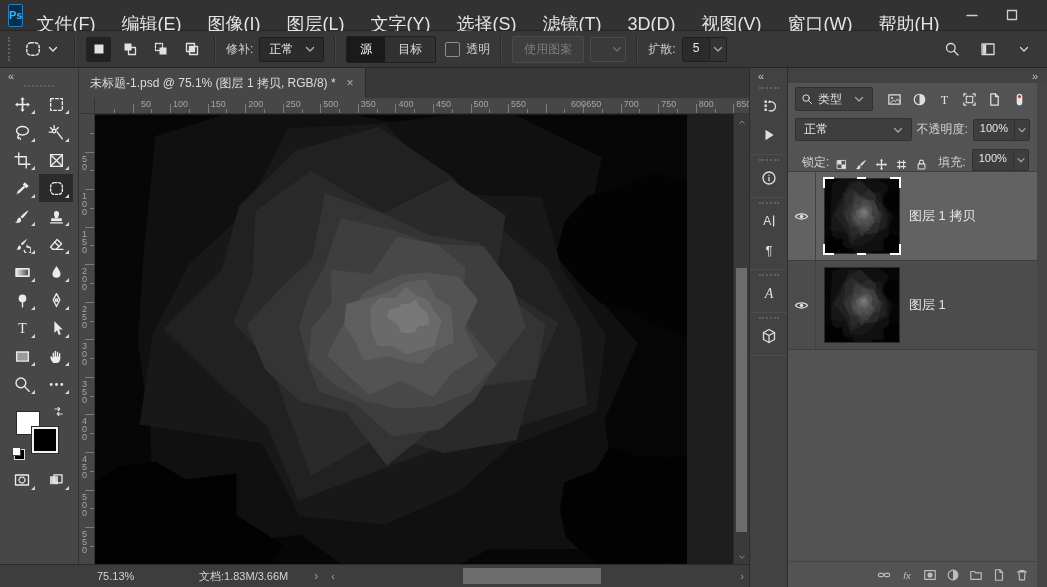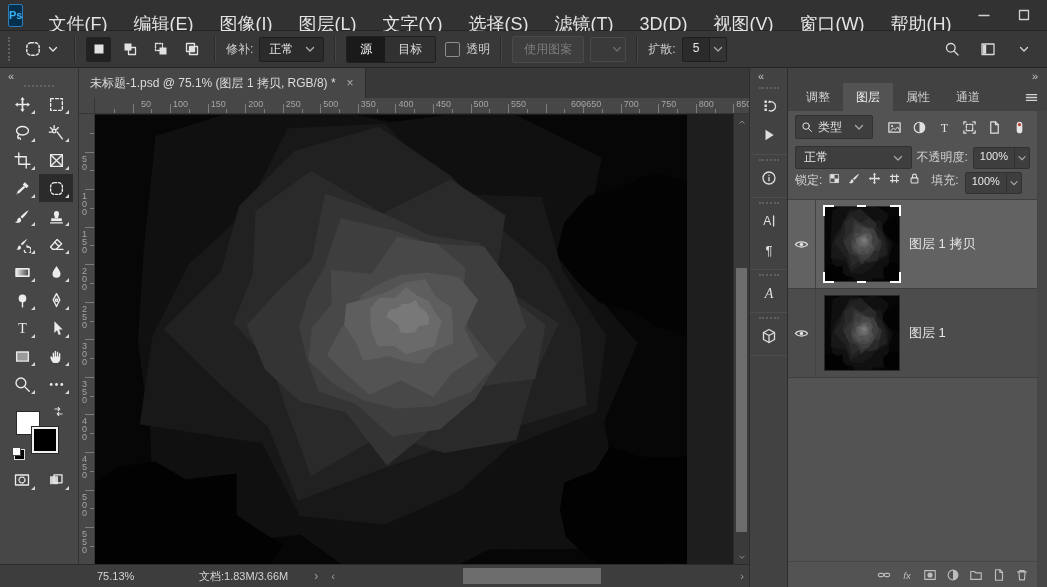--- a/index.html
+++ b/index.html
@@ -3,21 +3,21 @@
 <meta charset="utf-8">
 <style>
   html,body{margin:0;padding:0}
   body{width:1047px;height:587px;overflow:hidden;background:#1e1e1e;
        font-family:"Liberation Sans","DejaVu Sans",sans-serif;font-size:12px;color:#d8d8d8;
        -webkit-user-select:none;user-select:none}
   .app{width:1047px;height:587px;display:flex;flex-direction:column;position:relative;background:#323232}
 
   
   .menubar{height:30px;flex:0 0 30px;background:#323232;display:flex;align-items:center;border-bottom:1px solid #252525;padding-left:8px}
-  .ps-logo{width:21px;height:21px;background:#04304d;border:1px solid #2d7dbd;border-radius:2px;color:#3bb3f5;font-weight:bold;font-size:11px;display:flex;align-items:center;justify-content:center;margin-right:12px}
+  .ps-logo{width:21px;height:21px;background:#04304d;border:1px solid #2d7dbd;border-radius:2px;color:#3bb3f5;font-weight:bold;font-size:11px;display:flex;align-items:center;justify-content:center;margin-right:0}
   .menus{display:flex;height:100%}
   .menu-item{padding:10px 13px;font-size:18px;color:#e4e4e4;line-height:29px;white-space:nowrap}
   .win-controls{margin-left:auto;display:flex;height:100%}
   .win-btn{width:40px;display:flex;align-items:center;justify-content:center;color:#cfcfcf}
 
   
   .optionsbar{height:36px;flex:0 0 36px;background:#383838;border-bottom:1px solid #232323;display:flex;align-items:center;padding:0 8px;gap:6px}
   .grip{width:2px;height:24px;border-left:2px dotted #606060;margin-right:3px}
   .sep{width:0;height:26px;border-left:1px solid #2a2a2a;border-right:1px solid #464646;margin:0 4px}
   .tool-preset{display:flex;align-items:center;gap:3px;color:#e6e6e6;padding:2px 3px}
@@ -113,21 +113,21 @@
   .filter-select{width:86px;height:22px;background:#3e3e3e;border:1px solid #313131;border-radius:2px;display:flex;align-items:center;gap:5px;padding:0 5px;color:#e4e4e4;font-size:12px}
   .filter-select .chev{margin-left:auto;color:#a8a8a8;display:flex}
   .ficon{width:21px;height:21px;display:flex;align-items:center;justify-content:center;color:#e0e0e0}
   .blendrow{height:29px;flex:0 0 29px;display:flex;align-items:center;padding:0 7px;gap:5px}
   .blend-select{width:108px;height:21px;background:#3e3e3e;border:1px solid #313131;border-radius:2px;display:flex;align-items:center;padding:0 5px 0 8px;color:#e8e8e8;font-size:12px}
   .blend-select .chev{margin-left:auto;color:#a8a8a8;display:flex}
   .small-label{font-size:12px;color:#d2d2d2;white-space:nowrap}
   .valbox{height:20px;background:#3e3e3e;border:1px solid #313131;border-radius:2px;display:flex;align-items:stretch}
   .valbox .v{padding:2px 6px;font-size:11px;color:#e8e8e8}
   .valbox .c{width:14px;border-left:1px solid #313131;display:flex;align-items:center;justify-content:center;color:#a8a8a8}
-  .lockrow{height:27px;flex:0 0 27px;display:flex;align-items:flex-start;padding:0 7px;gap:6px;border-bottom:1px solid #3f3f3f}
+  .lockrow{height:27px;flex:0 0 27px;display:flex;align-items:flex-end;padding:0 14px;gap:6px;border-bottom:1px solid #3f3f3f}
   .lock-ic{color:#e0e0e0;display:flex}
   .layers{display:flex;flex-direction:column}
   .layerrow{height:88px;flex:0 0 88px;display:flex;align-items:center;background:#4c4c4c;border-bottom:1px solid #3e3e3e}
   .layerrow.selected{background:#626262}
   .eyecell{width:27px;flex:0 0 27px;height:100%;display:flex;align-items:center;justify-content:center;color:#dedede;border-right:1px solid #424242}
   .thumb{width:74px;height:74px;margin-left:9px;background:#000;position:relative;outline:1px solid #2a2a2a}
   .thumb.white{background:#fff}
   .thumb svg{width:100%;height:100%;display:block}
   .cb{position:absolute;width:9px;height:9px;border:0 solid #fff;z-index:2}
   .cb.tl{left:-2px;top:-2px;border-left-width:2px;border-top-width:2px}
@@ -681,31 +681,20 @@
                 <path d="M8 1.5l5.5 3v7L8 14.5l-5.5-3v-7z"></path>
                 <path d="M2.5 4.5L8 7.5l5.5-3M8 7.5v7"></path>
               </svg>
             </div>
           </div>
         </div>
     </aside>
 
     <aside class="panelcol">
       <div class="panel-top">»</div>
-      <div class="paneltabs" id="panel-tabs">
-          <div class="ptab">调整</div>
-          <div class="ptab active">图层</div>
-          <div class="ptab">属性</div>
-          <div class="ptab">通道</div>
-          <div class="ptab-menu">
-            <svg width="15" height="15" viewBox="0 0 16 16" stroke="currentColor" fill="none" stroke-width="1.4">
-              <path d="M2 5h12M2 8h12M2 11h12"></path>
-            </svg>
-          </div>
-        </div>
       <div class="panelbody">
         <div class="filterrow">
           <div class="filter-select">
             <span>
                 <svg width="12" height="12" viewBox="0 0 16 16" fill="none" stroke="currentColor" stroke-width="1.3" stroke-linecap="round" stroke-linejoin="round">
                   <circle cx="6.8" cy="6.8" r="4.3"></circle>
                   <path d="M10 10l4 4"></path>
                 </svg>
               </span>
             <span>类型</span>

